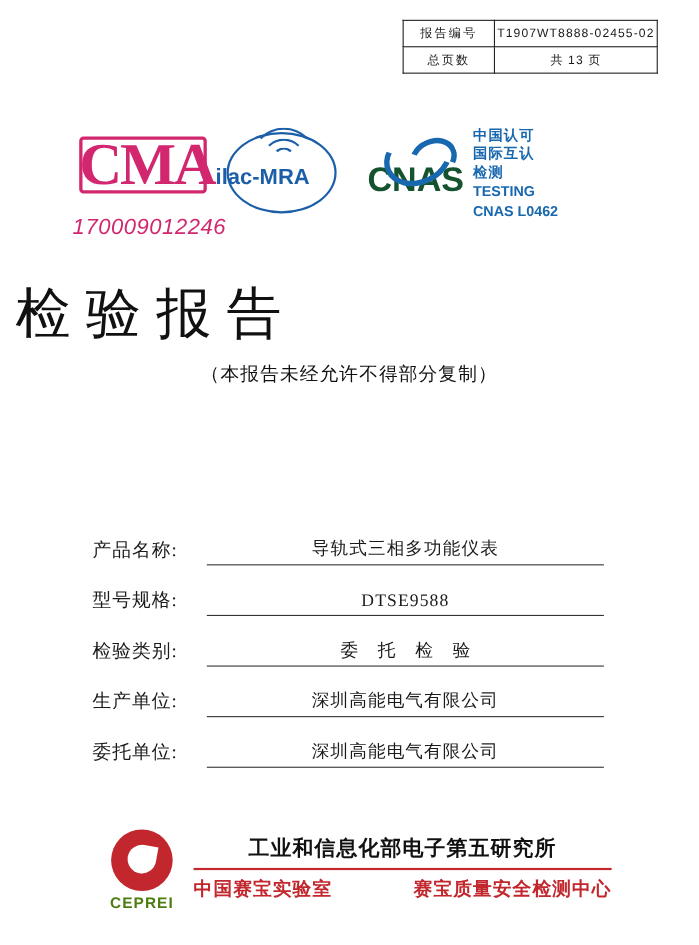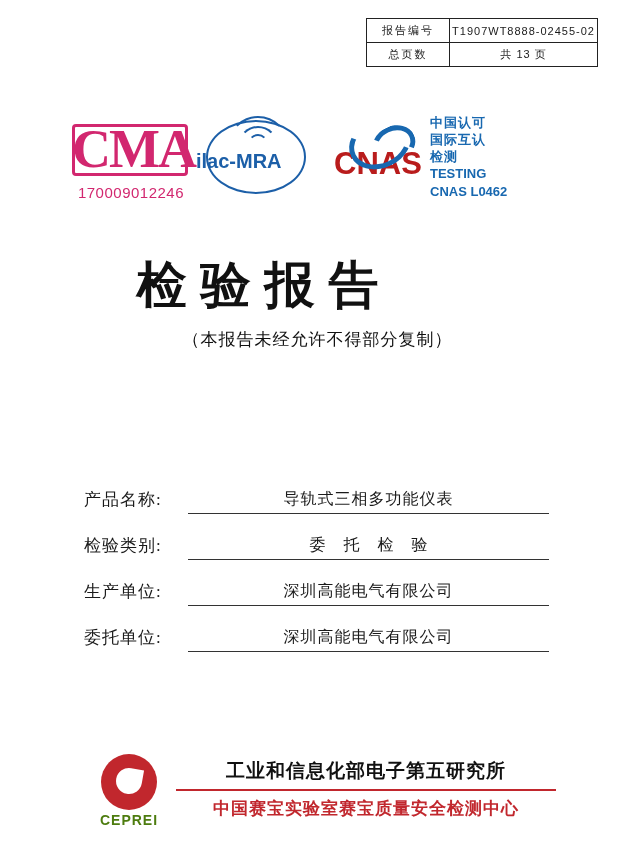--- a/index.html
+++ b/index.html
@@ -74,25 +74,26 @@
     border: 3px solid #d2276f;
     border-radius: 4px;
     box-sizing: border-box;
   }
   .cma-inner {
     position: relative;
     z-index: 2;
     padding: 0 6px;
   }
   .cma-num {
-    margin-top: 8px;
-    font-family: "Liberation Sans", sans-serif;
-    font-size: 15px;
+    margin-top: 20px;
+    font-family: "Liberation Sans", sans-serif;
+    font-size: 20px;
     color: #d2276f;
     letter-spacing: 0.5px;
+    font-style: italic;
   }
 
   
   .ilac {
     position: absolute;
     left: 196px;
     top: 16px;
     width: 120px;
     text-align: left;
     color: #1c5fa8;
@@ -131,21 +132,21 @@
     box-sizing: border-box;
   }
 
   
   .cnas {
     position: absolute;
     left: 318px;
     top: 18px;
     width: 120px;
     text-align: center;
-    color: #b91c1c;
+    color: #14532d;
   }
   .cnas-swirl {
     position: relative;
     height: 30px;
   }
   .cnas-swirl .sw {
     position: absolute;
     left: 50%;
     border: 5px solid #1868b0;
     border-radius: 50%;
@@ -174,23 +175,23 @@
     font-weight: bold;
   }
   .cnas-side .cn { letter-spacing: 1px; }
 
   
   .title {
     position: absolute;
     top: 252px;
     left: 0;
     width: 515px;
-    text-align: center;
+    text-align: left;
     font-family: "DejaVu Sans", sans-serif;
-    font-weight: bold;
+    font-weight: normal;
     font-size: 50px;
     letter-spacing: 14px;
     text-indent: 14px;
     color: #111;
   }
   .subtitle {
     position: absolute;
     top: 328px;
     left: 0;
     width: 635px;
@@ -296,21 +297,21 @@
     background: #c1272d;
     margin-bottom: 6px;
   }
   .f-line2 {
     font-family: "DejaVu Sans", sans-serif;
     font-weight: bold;
     font-size: 17px;
     letter-spacing: 1px;
     color: #c1272d;
     display: flex;
-    justify-content: center;
+    justify-content: space-between;
   }
 </style>
 </head>
 <body>
 
 <table class="header-table">
   <tbody>
       <tr>
     <td class="label">报告编号</td>
     <td>T1907WT8888-02455-02</td>
@@ -361,20 +362,24 @@
 
 <div class="title">检验报告</div>
 <div class="subtitle">（本报告未经允许不得部分复制）</div>
 
 <div class="fields">
   <div class="field">
     <div class="field-label">产品名称:</div>
     <div class="field-value">导轨式三相多功能仪表</div>
   </div>
   <div class="field">
+    <div class="field-label">型号规格:</div>
+    <div class="field-value">DTSE9588</div>
+  </div>
+  <div class="field">
     <div class="field-label">检验类别:</div>
     <div class="field-value spaced">委 托 检 验</div>
   </div>
   <div class="field">
     <div class="field-label">生产单位:</div>
     <div class="field-value">深圳高能电气有限公司</div>
   </div>
   <div class="field">
     <div class="field-label">委托单位:</div>
     <div class="field-value">深圳高能电气有限公司</div>

